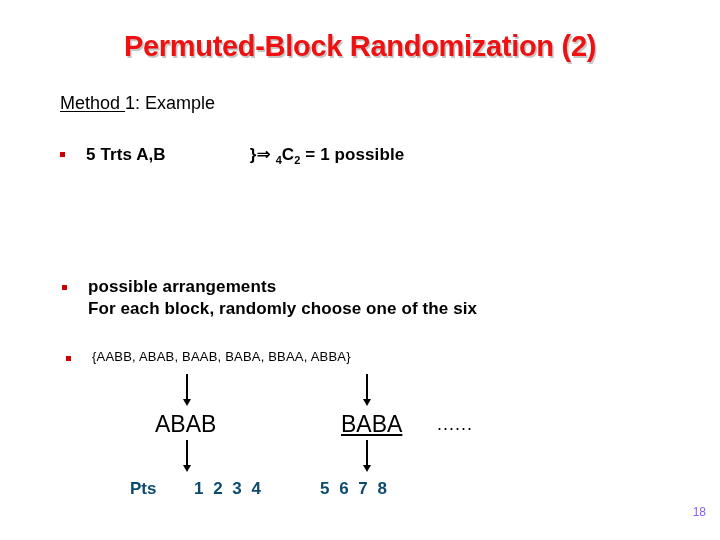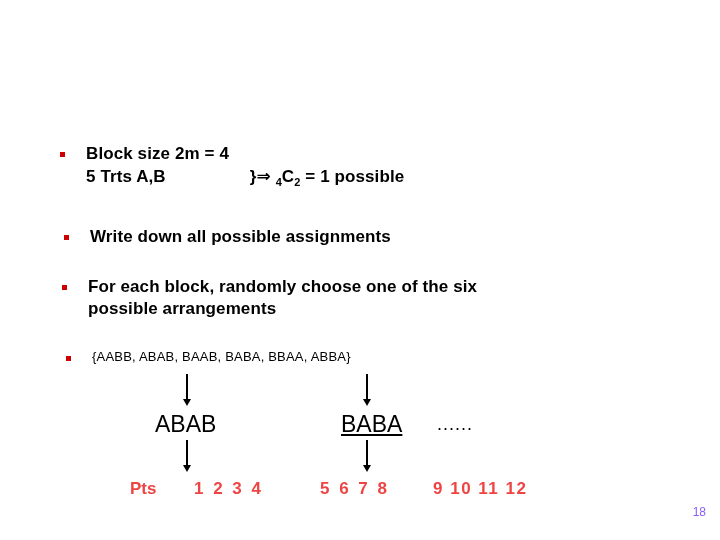--- a/index.html
+++ b/index.html
@@ -139,21 +139,21 @@
   .flow-abab { left: 155px; top: 411px; }
   .flow-baba { left: 341px; top: 411px; text-decoration: underline; }
   .flow-dots { left: 437px; top: 414px; font-size: 18px; letter-spacing: 1px; }
 
   
   .pts-row {
     position: absolute;
     top: 479px;
     font-size: 17px;
     font-weight: bold;
-    color: #ef4444;
+    color: #0c4a6e;
     white-space: nowrap;
   }
   .pts-label { left: 130px; }
   .pts-g1 { left: 194px; letter-spacing: 2.5px; }
   .pts-g2 { left: 320px; letter-spacing: 2.5px; }
   .pts-g3 { left: 433px; letter-spacing: 1.5px; }
 
   
   .page-num {
     position: absolute;
@@ -161,53 +161,51 @@
     top: 505px;
     font-size: 12px;
     color: #8b5cf6;
   }
 </style>
 </head>
 <body>
 
 <div class="slide">
 
-
+  <div class="title">Permuted-Block Randomization (2)</div>
+
+  <div class="method-line">
+    <span class="u">Method </span><span>1: Example</span>
+  </div>
 
   <div class="bullet-row b1">
     <span class="dot"></span>
-    <span class="btext">Block size  2m = 4</span>
     <span class="btext formula-wrap"><span>5 Trts A,B</span><span class="formula-gap"></span><span>}</span><span class="arrowglyph">⇒</span> <span class="sub">4</span><span>C</span><span class="sub">2</span> <span>= 1 possible</span></span>
   </div>
 
-  <div class="bullet-row b2">
-    <span class="dot"></span>
-    <span class="btext">Write down all possible assignments</span>
-  </div>
 
   <div class="bullet-row b3">
     <span class="dot"></span>
+    <span class="btext">possible arrangements</span>
     <span class="btext">For each block, randomly choose one of the six</span>
-    <span class="btext">possible arrangements</span>
   </div>
 
   <div class="bullet-row b4">
     <span class="dot"></span>
     <span class="btext">{AABB, ABAB, BAAB, BABA, BBAA, ABBA}</span>
   </div>
 
   <div class="arrow a1"></div>
   <div class="arrow a2"></div>
   <div class="arrow a3"></div>
   <div class="arrow a4"></div>
 
   <div class="flow flow-abab">ABAB</div>
   <div class="flow flow-baba">BABA</div>
   <div class="flow flow-dots">......</div>
 
   <div class="pts-row pts-label">Pts</div>
   <div class="pts-row pts-g1">1 2 3 4</div>
   <div class="pts-row pts-g2">5 6 7 8</div>
-  <div class="pts-row pts-g3">9 10 11 12</div>
 
   <div class="page-num">18</div>
 
 </div>
 
 </body></html>

